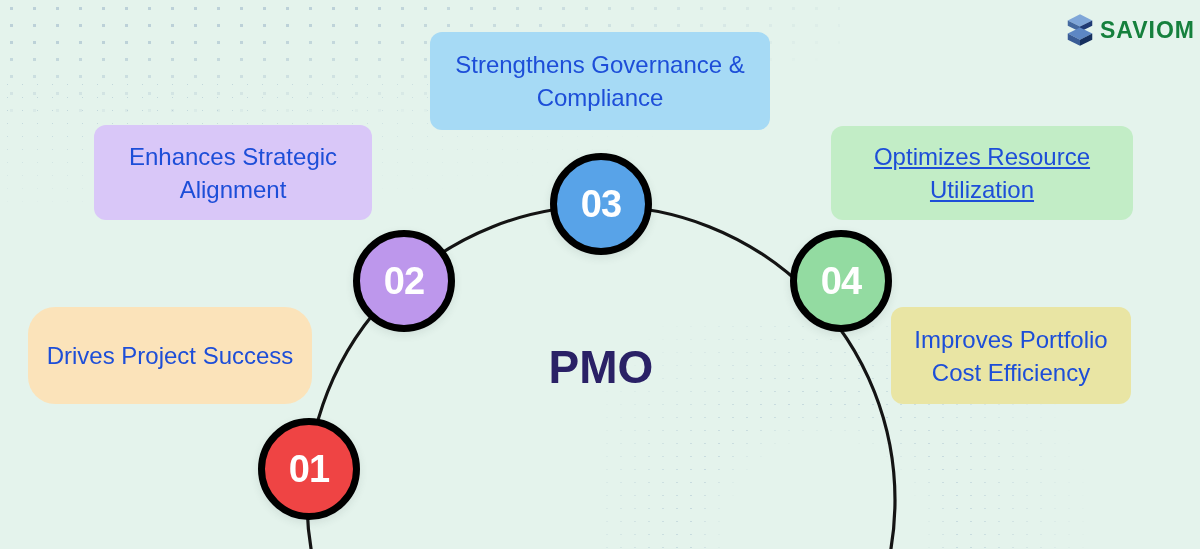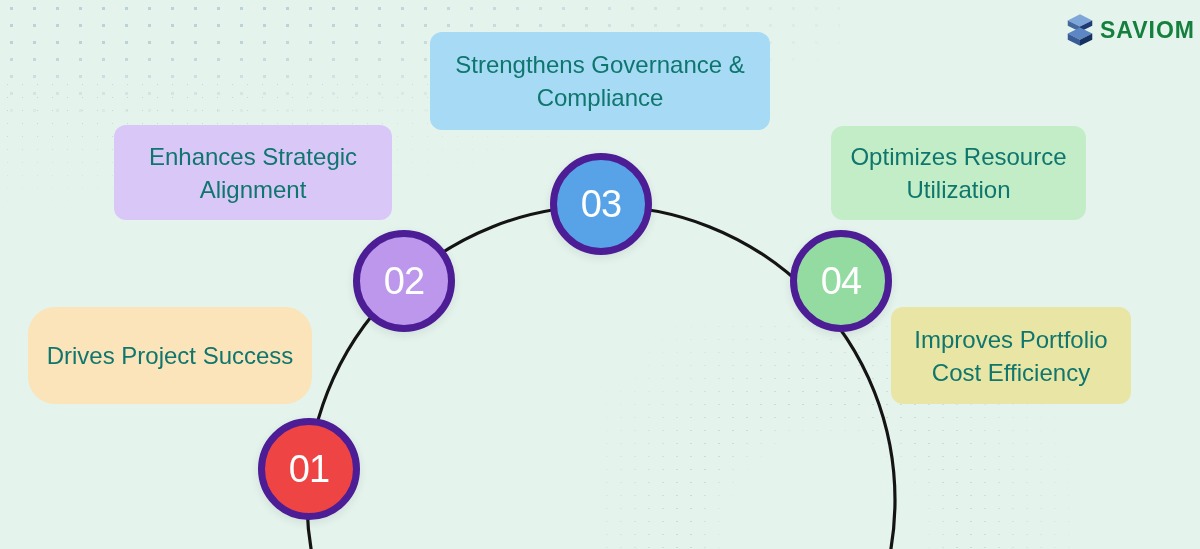--- a/index.html
+++ b/index.html
@@ -34,35 +34,35 @@
     -webkit-mask-image:radial-gradient(circle at 40% 95%, transparent 24%, #000 34%, transparent 68%);
     mask-image:radial-gradient(circle at 40% 95%, transparent 24%, #000 34%, transparent 68%);
     pointer-events:none;
   }
   .arc-svg{position:absolute;left:0;top:0;}
   .label-box{
     position:absolute;
     border-radius:12px;
     display:flex;align-items:center;justify-content:center;
     text-align:center;
-    color:#0f766e;
+    color:#1d4ed8;
     font-size:24px;line-height:33px;
     padding:16px 10px;box-sizing:border-box;
   }
   .box-governance{left:430px;top:32px;width:340px;height:98px;}
-  .box-alignment {left:94px;top:125px;width:278px;height:95px;margin-left:20px;}
-  .box-resource  {left:831px;top:126px;width:255px;height:94px;}
+  .box-alignment {left:94px;top:125px;width:278px;height:95px;}
+  .box-resource  {left:831px;top:126px;width:302px;height:94px;text-decoration:underline;}
   .box-project   {left:28px;top:307px;width:284px;height:97px;}
   .box-portfolio {left:891px;top:307px;width:240px;height:97px;}
   .num-circle{
     position:absolute;
     width:88px;height:88px;border-radius:50%;
-    border:7px solid #4c1d95;
+    border:7px solid #000000;
     display:flex;align-items:center;justify-content:center;
-    color:#ffffff;font-weight:400;font-size:38px;letter-spacing:-1px;
+    color:#ffffff;font-weight:700;font-size:38px;letter-spacing:-1px;
     box-shadow:0 3px 8px rgba(40,60,60,.10);
   }
   .circle-01{left:258px;top:418px;}
   .circle-02{left:353px;top:230px;}
   .circle-03{left:550px;top:153px;}
   .circle-04{left:790px;top:230px;}
   .circle-05{left:842px;top:418px;}
   .center-title{
     position:absolute;left:401px;top:336px;width:400px;
     text-align:center;color:#2a2166;
@@ -112,20 +112,21 @@
     <span>02</span>
   </div>
   <div class="num-circle circle-03" style="background-color: rgb(88, 163, 232);">
     <span>03</span>
   </div>
   <div class="num-circle circle-04" style="background-color: rgb(147, 219, 161);">
     <span>04</span>
   </div>
 
   <div class="center-title">
+    <div>PMO</div>
   </div>
 
   <div class="logo">
     <span style="display:inline-flex;">
       <svg width="28" height="34" viewBox="0 0 32 38">
         <polygon points="16,1 30,8 16,15 2,8" fill="#7fa6d8"></polygon>
         <polygon points="2,8 16,15 16,21 2,14" fill="#44699f"></polygon>
         <polygon points="30,8 16,15 16,21 30,14" fill="#1f3a74"></polygon>
         <polygon points="16,16 30,23 16,30 2,23" fill="#5d87c4"></polygon>
         <polygon points="2,23 16,30 16,37 2,30" fill="#395c96"></polygon>

